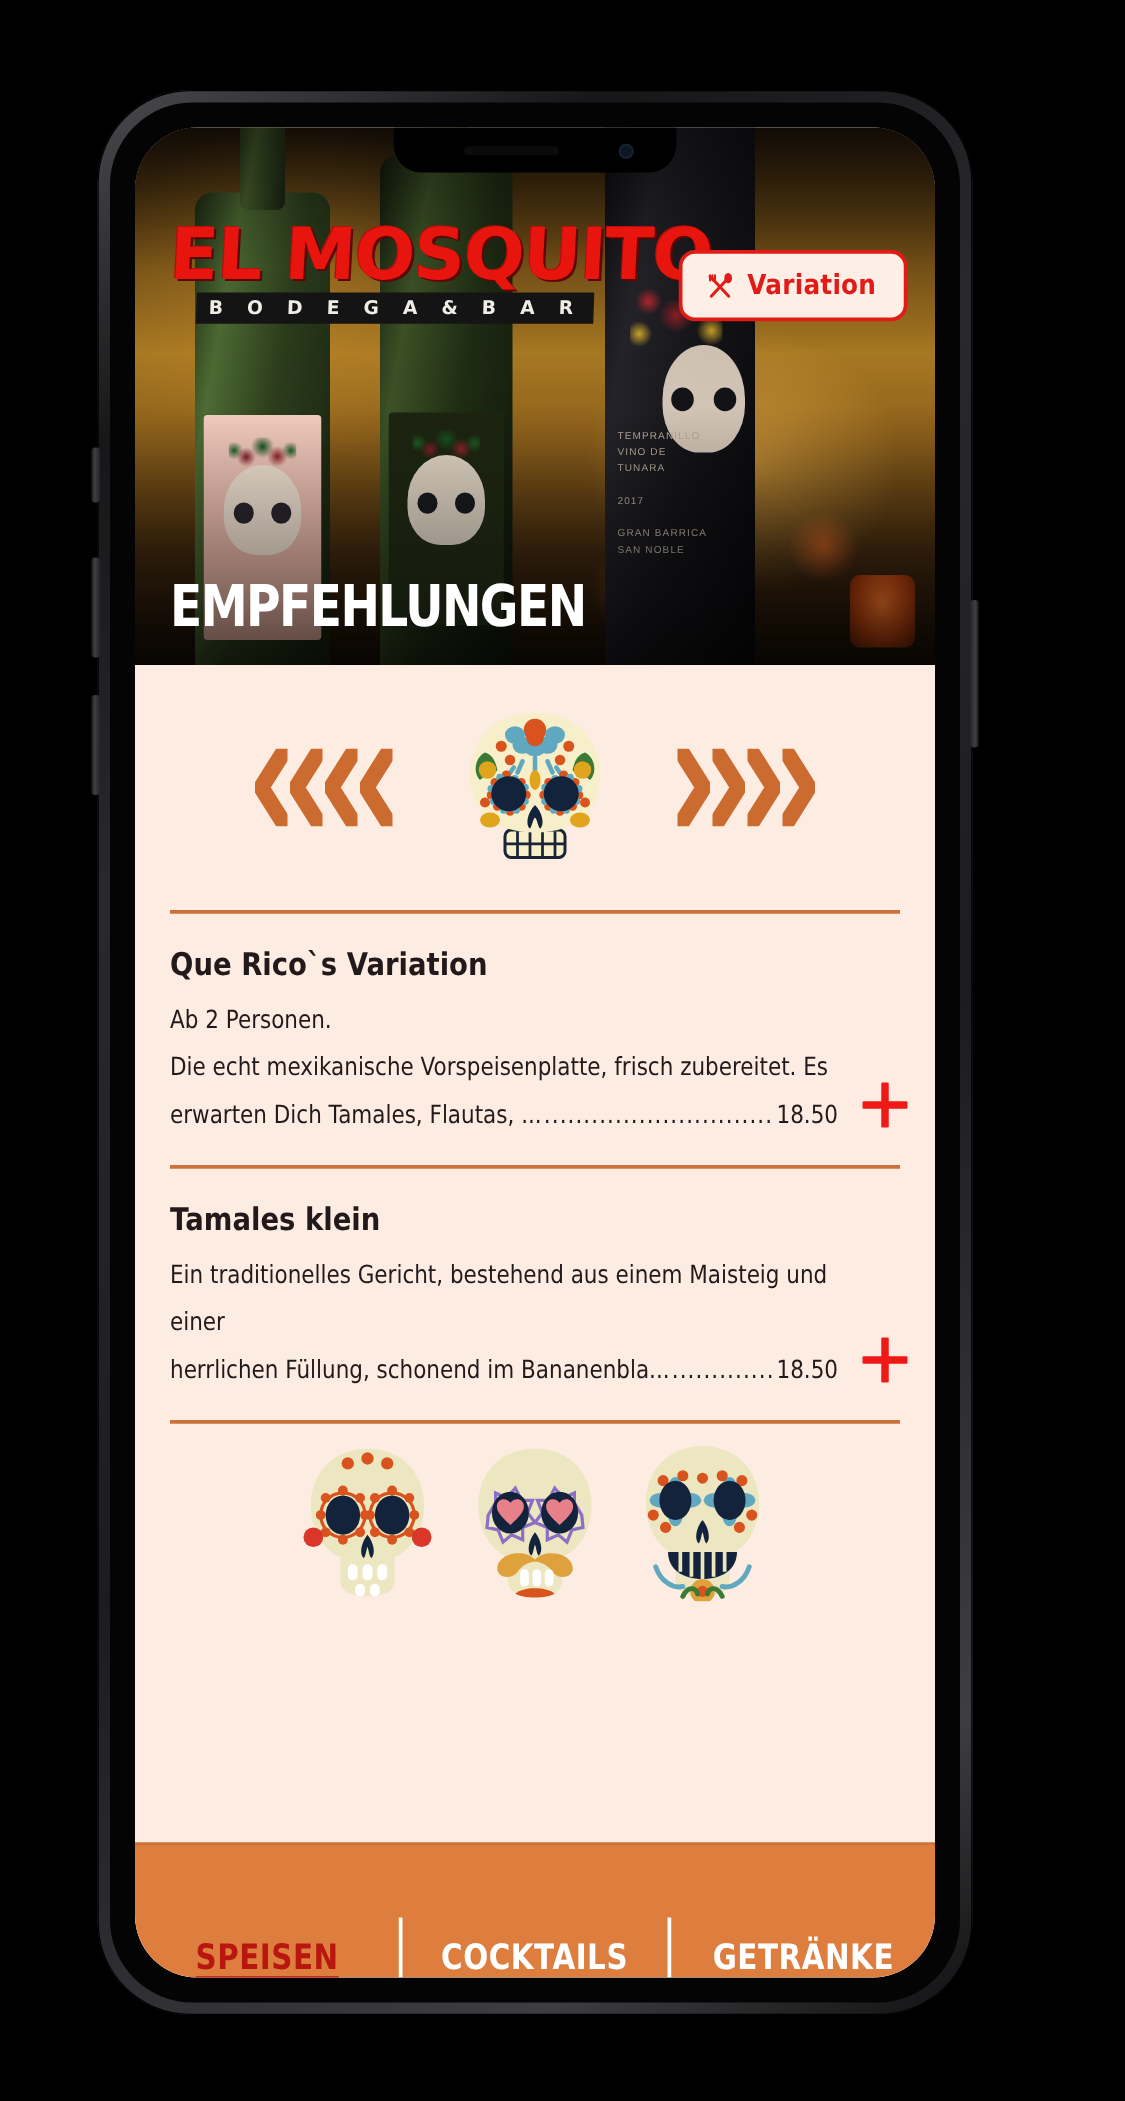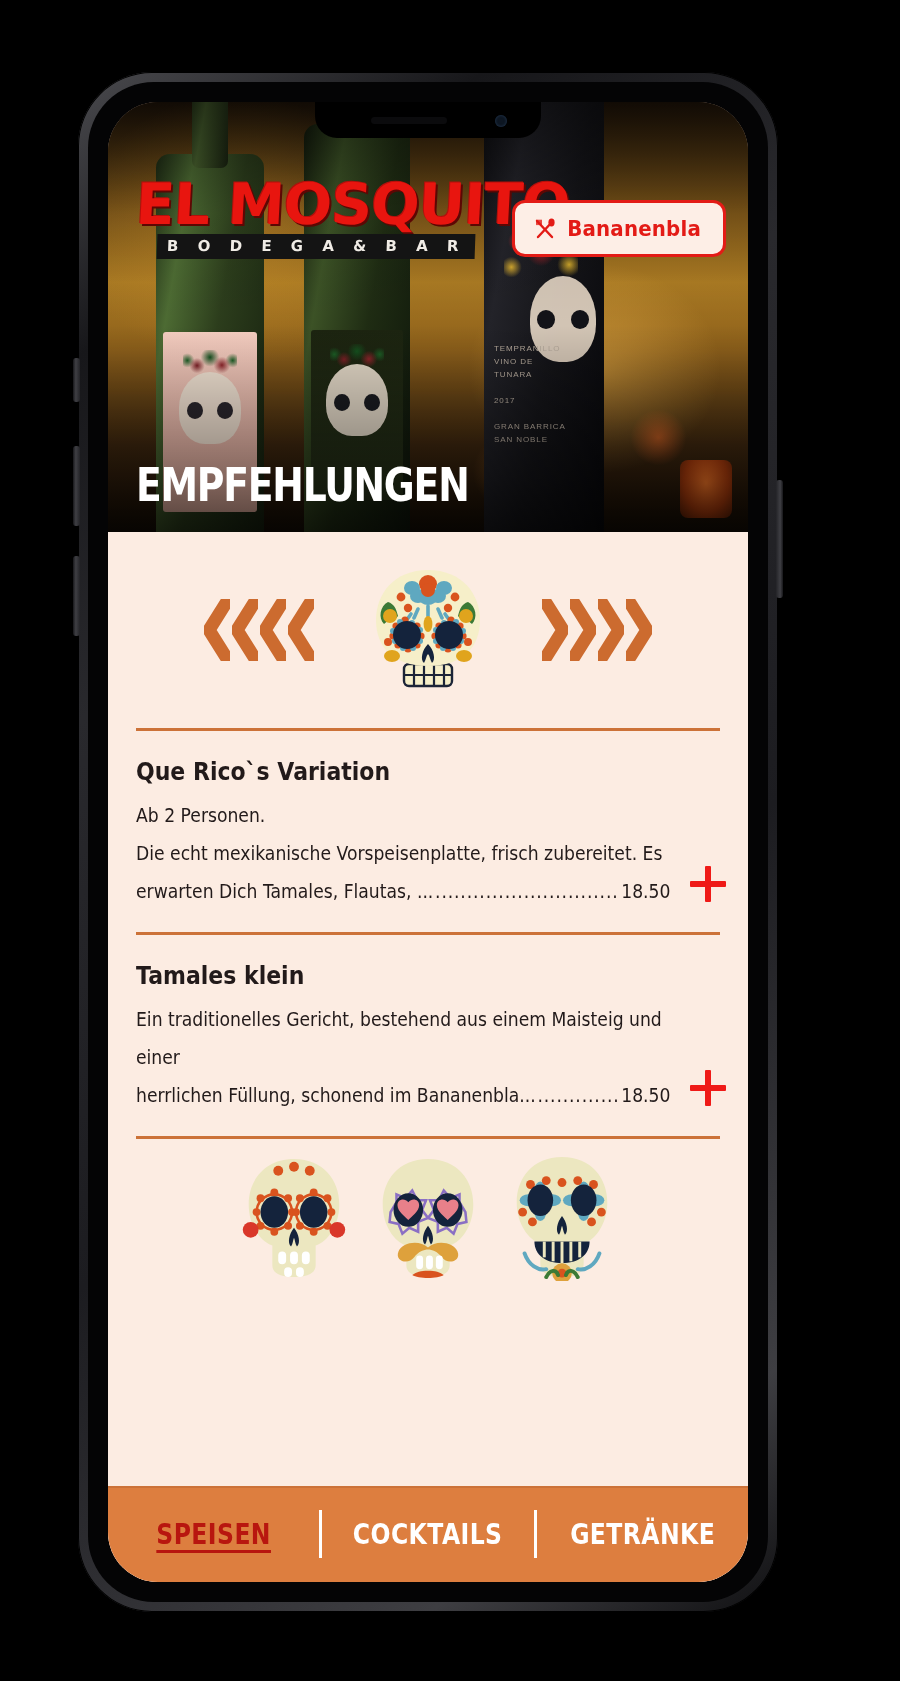--- a/index.html
+++ b/index.html
@@ -354,23 +354,23 @@
     display: flex; align-items: flex-end; justify-content: center;
     gap: 6px;
     padding-top: 14px;
   }
   .skull-row svg { width: 128px; height: 128px; }
 
   
   .bottom-nav {
     position: absolute;
     left: 0; right: 0; bottom: 0;
-    height: 96px;
+    height: 108px;
     background: #dd7e3f;
-    display: flex; align-items: center;
+    display: flex; align-items: flex-end;
     z-index: 20;
     margin-top: 37px;
   }
   .nav-tab {
     flex: 1 1 0;
     text-align: center;
     font-family: "DejaVu Sans", sans-serif;
     font-weight: bold;
     font-size: 28px;
     letter-spacing: .5px;
@@ -441,21 +441,21 @@
 
       <div class="order-btn">
         <svg class="cutlery" viewBox="0 0 24 24">
           <g stroke="#e31b16" stroke-width="2.4" stroke-linecap="round">
             <line x1="4" y1="4" x2="19" y2="20"></line>
             <line x1="20" y1="4" x2="5" y2="20"></line>
           </g>
           <ellipse cx="18.5" cy="5.5" rx="3.1" ry="4.1" fill="#e31b16"></ellipse>
           <path d="M4 3.2 v4.2 M6 3.2 v4.2 M8 3.2 v4.2" stroke="#e31b16" stroke-width="1.6" stroke-linecap="round"></path>
         </svg>
-        <span class="label">Bananenbla</span>
+        <span class="label">Variation</span>
       </div>
 
       <div class="hero-title">EMPFEHLUNGEN</div>
     </div>
 
     <div class="body-area">
 
       <div class="carousel">
         <div class="chevgrp">
           <svg class="chev" viewBox="0 0 26 62">

